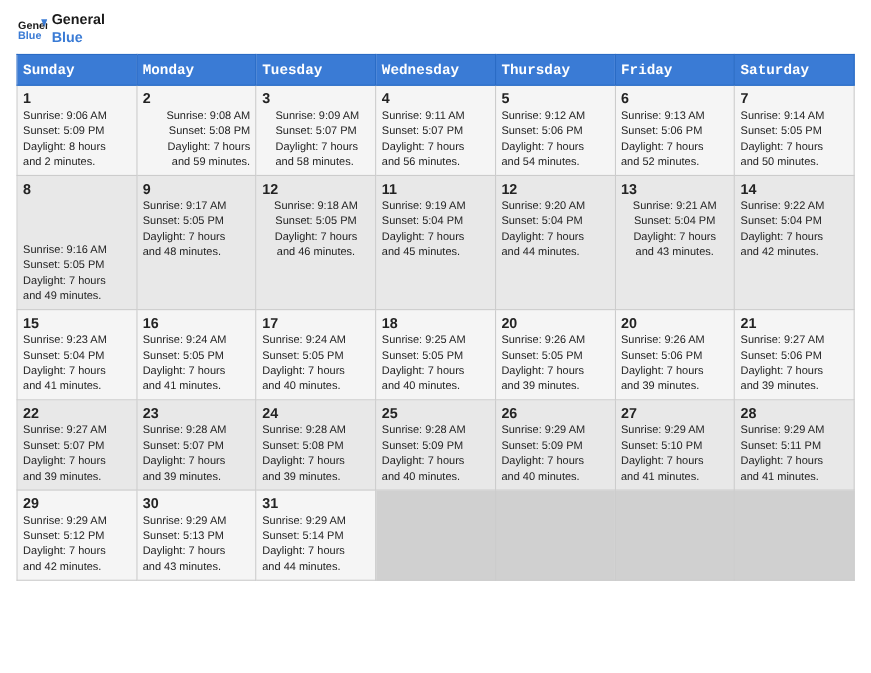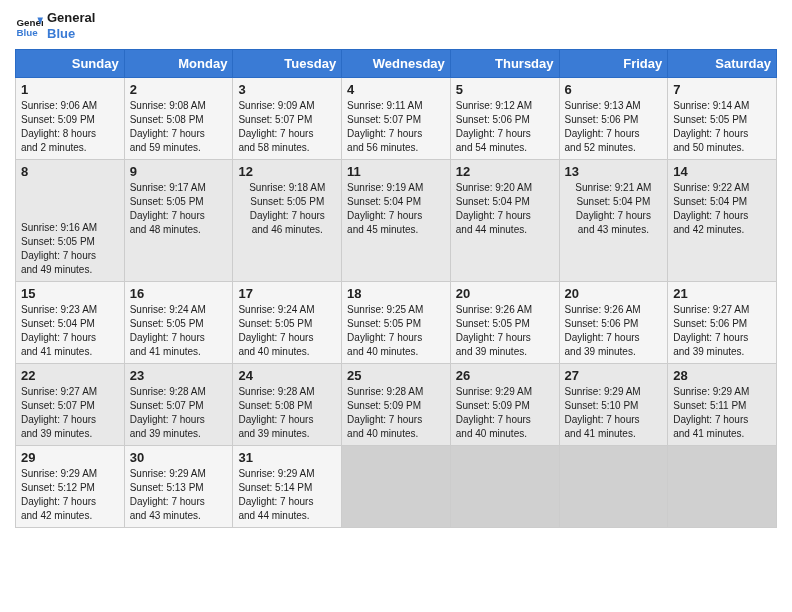--- a/index.html
+++ b/index.html
@@ -45,22 +45,23 @@
       width: 100%;
       border-collapse: collapse;
       table-layout: fixed;
     }
     thead tr th {
       background-color: #3a7bd5;
       color: white;
       font-size: 13px;
       font-weight: bold;
       padding: 6px 5px;
-      text-align: right;
+      text-align: left;
       border: 1px solid #2a6bc5;
+      font-family: Liberation Mono, monospace;
     }
     tbody tr td {
       vertical-align: top;
       border: 1px solid #ccc;
       padding: 4px 5px;
       font-size: 10.5px;
       color: #222;
       height: 80px;
     }
     tbody tr:nth-child(odd) td {
@@ -122,28 +123,28 @@
     <tr>
           <td>
             <span class="day-num">1</span>
             <div class="day-info" style="white-space: pre-line;">Sunrise: 9:06 AM
 Sunset: 5:09 PM
 Daylight: 8 hours
 and 2 minutes.</div>
           </td>
           <td>
             <span class="day-num">2</span>
-            <div class="day-info" style="white-space: pre-line;">Sunrise: 9:08 AM
+            <div class="day-info" style="white-space: pre-line; text-align: right;">Sunrise: 9:08 AM
 Sunset: 5:08 PM
 Daylight: 7 hours
 and 59 minutes.</div>
           </td>
           <td>
             <span class="day-num">3</span>
-            <div class="day-info" style="white-space: pre-line;">Sunrise: 9:09 AM
+            <div class="day-info" style="white-space: pre-line; margin-left: 12px;">Sunrise: 9:09 AM
 Sunset: 5:07 PM
 Daylight: 7 hours
 and 58 minutes.</div>
           </td>
           <td>
             <span class="day-num">4</span>
             <div class="day-info" style="white-space: pre-line;">Sunrise: 9:11 AM
 Sunset: 5:07 PM
 Daylight: 7 hours
 and 56 minutes.</div>

